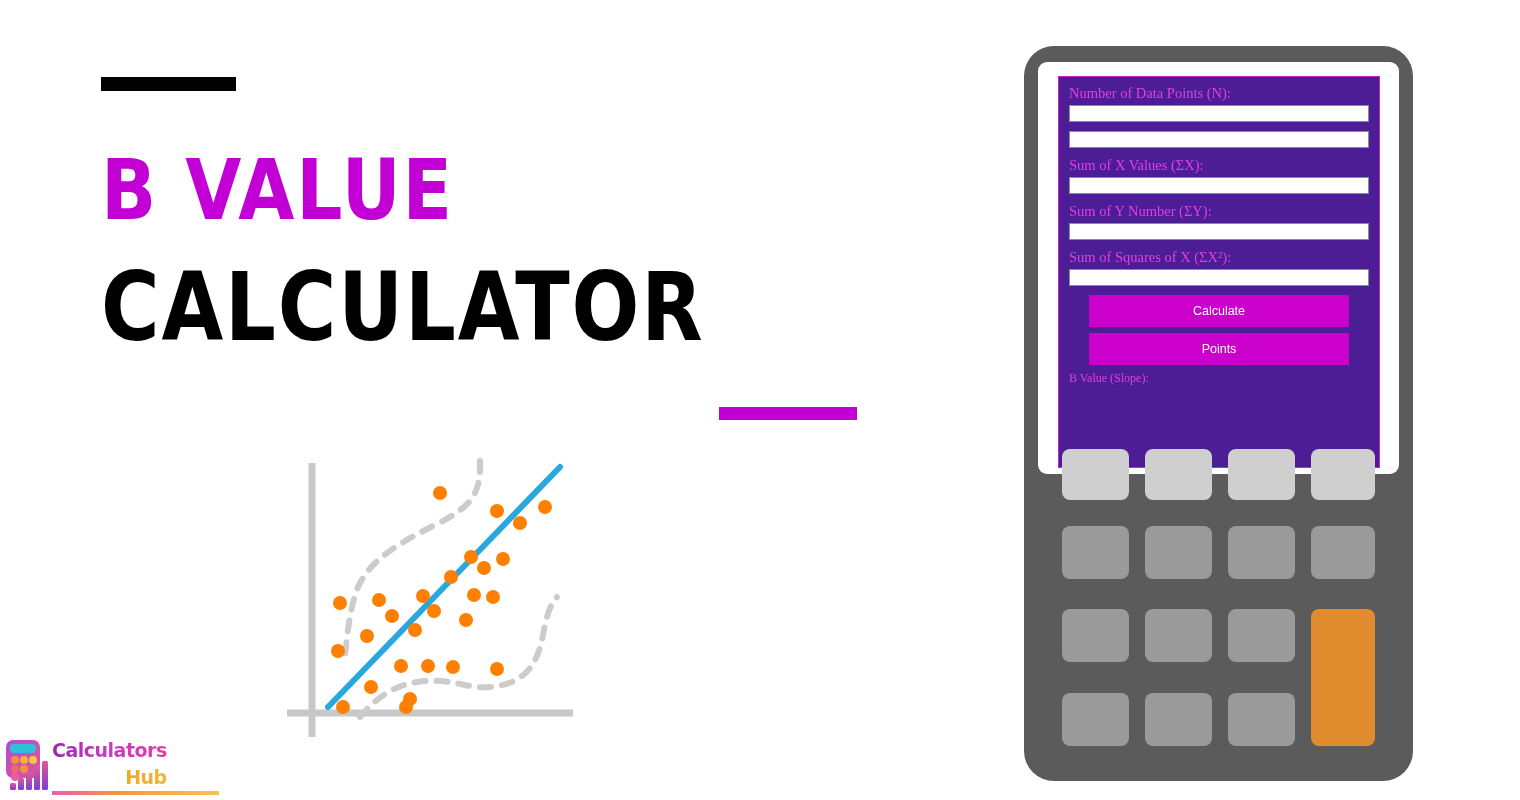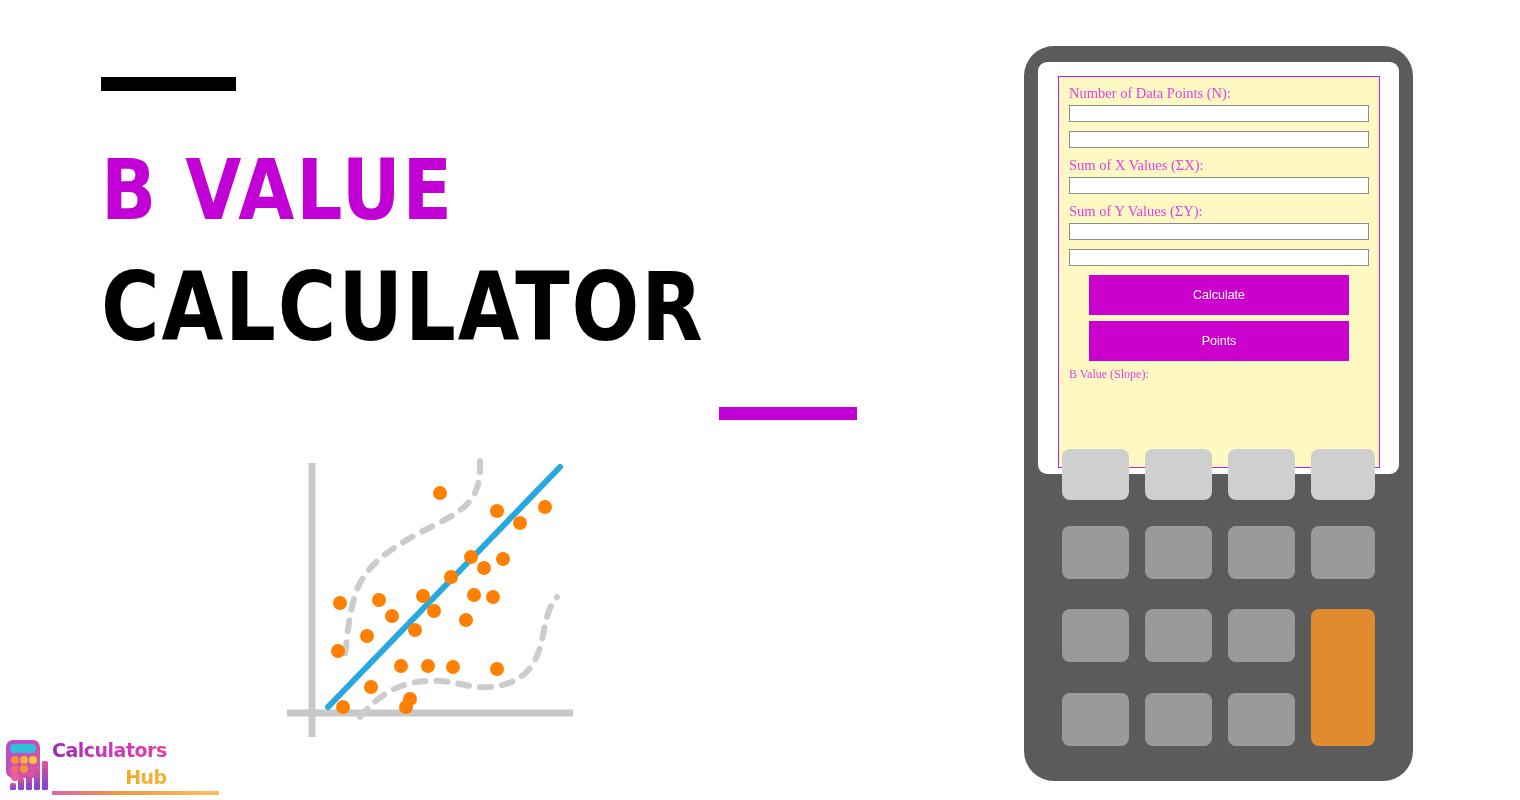--- a/index.html
+++ b/index.html
@@ -70,38 +70,38 @@
   #device {
     position:absolute; left:1024px; top:46px; width:389px; height:735px;
     background:#5b5b5b; border-radius:30px;
   }
   #device-screen {
     position:absolute; left:14px; top:16px; width:361px; height:412px;
     background:#ffffff; border-radius:9px; overflow:hidden;
   }
   #calc-form {
     position:absolute; left:20px; top:14px; width:322px; height:392px;
-    border:1.6px solid #cc22cc; background:#fef9c3;
+    border:1.6px solid #cc22cc; background:#4c1d95;
     padding:8px 10px 0 10px; overflow:hidden;
   }
   .field { margin-bottom:9px; }
   .field-label {
     font-family:"Liberation Serif", serif;
     font-size:14.5px; color:#e040e0; line-height:17px;
     white-space:nowrap;
   }
   .field-input {
     display:block; width:100%; height:17px; margin-top:3px;
     background:#ffffff; border:1px solid #8c8c8c;
     font-family:"Liberation Serif", serif; font-size:12px; color:#222;
     padding:0 3px;
   }
   .form-btn {
     display:block; width:260px; margin:0 auto 6px auto;
-    height:40px; line-height:28px; text-align:center;
+    height:32px; line-height:28px; text-align:center;
     background:#cc00cc; color:#ffffff; border:none;
     font-family:"Liberation Sans", sans-serif; font-size:12.5px;
     cursor:pointer;
   }
   #result-label {
     font-family:"Liberation Serif", serif;
     font-size:12px; color:#e040e0; margin-top:2px;
   }
 
   
@@ -221,25 +221,26 @@
       <div class="field">
         <input class="field-input" type="text" placeholder="" style="">
       </div>
 
       <div class="field">
         <div class="field-label">Sum of X Values (ΣX):</div>
         <input class="field-input" type="text" placeholder="" style="">
       </div>
 
       <div class="field">
-        <div class="field-label">Sum of Y Values (ΣY):</div>
-        <input class="field-input" type="text" placeholder="" style="">
-      </div>
-
-      <div class="field">
+        <div class="field-label">Sum of Y Number (ΣY):</div>
+        <input class="field-input" type="text" placeholder="" style="">
+      </div>
+
+      <div class="field">
+        <div class="field-label">Sum of Squares of X (ΣX²):</div>
         <input class="field-input" type="text" placeholder="" style="">
       </div>
 
       <button class="form-btn">Calculate</button>
       <button class="form-btn">Points</button>
 
       <div id="result-label">B Value (Slope):</div>
     </div>
   </div>
 

